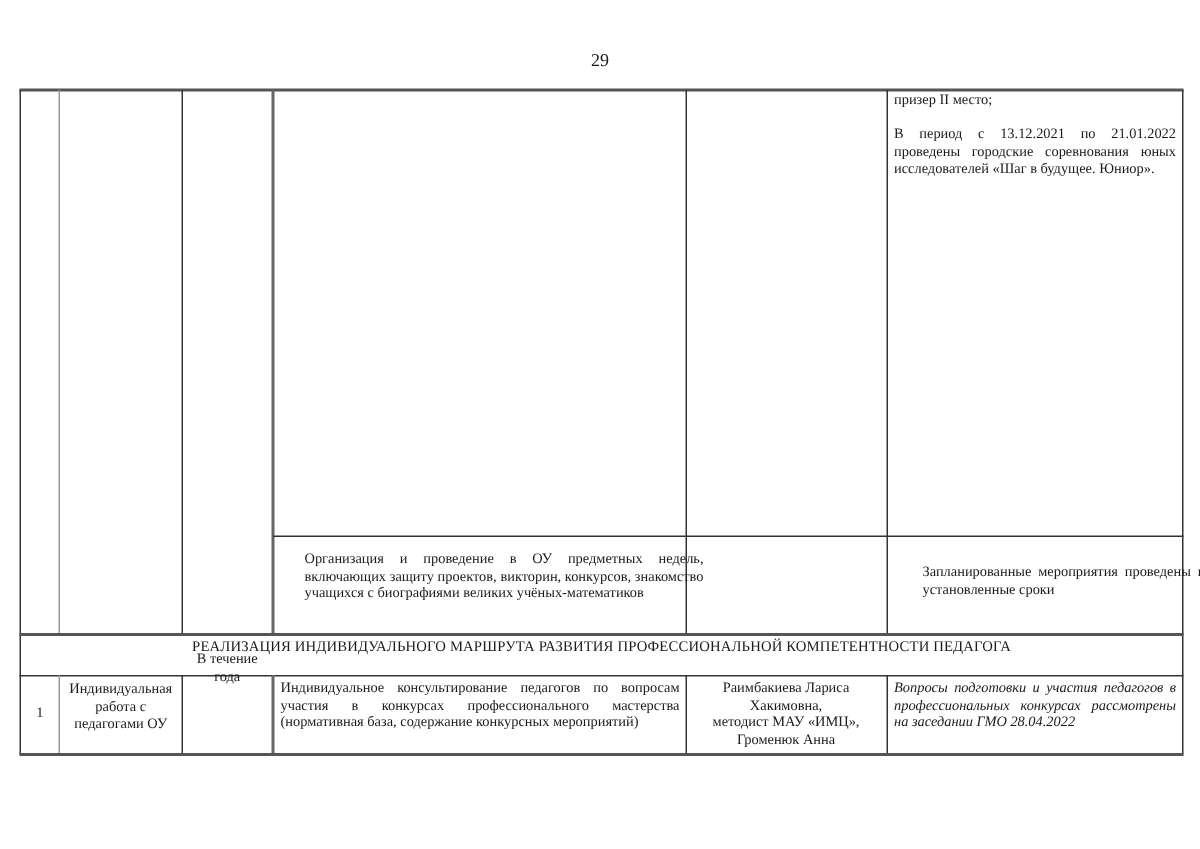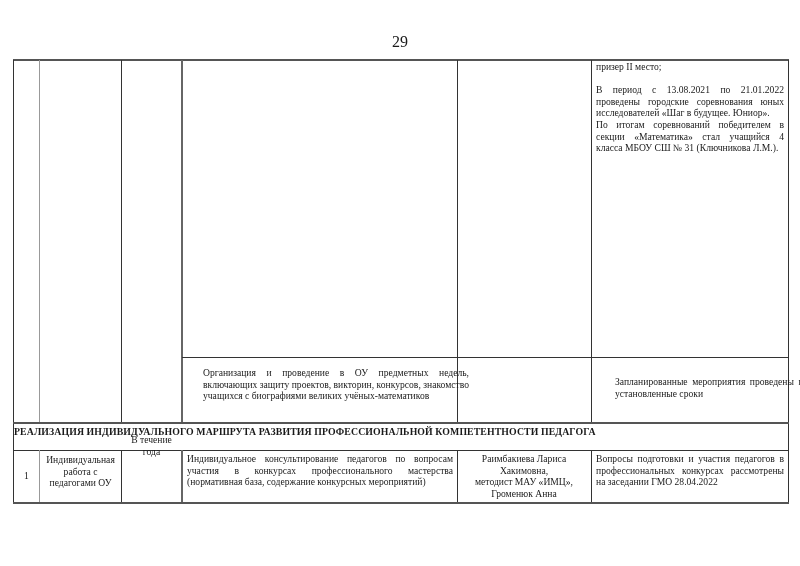--- a/index.html
+++ b/index.html
@@ -1,29 +1,29 @@
 <!DOCTYPE html>
 <html><head>
 <meta charset="utf-8">
 <style>
   html, body { margin:0; padding:0; background:#ffffff; }
   body { width:800px; height:566px; position:relative; overflow:hidden;
          font-family:"Liberation Serif", "DejaVu Serif", serif; color:#1a1a1a; }
-  .page-num { position:absolute; top:33px; left:0; width:800px; text-align:center; font-size:16px; }
+  .page-num { position:absolute; top:33px; left:0; width:800px; text-align:center; font-size:12px; }
   .cell { position:absolute; box-sizing:border-box; font-size:9.6px; line-height:11.6px; }
   .vline { position:absolute; width:1px; background:#333; }
   .vline.light { background:#999; }
   .vline.mid { background:#666; width:2px; }
   .hline { position:absolute; height:1px; background:#333; }
   .hline.thick { height:2px; background:#555; }
   .just { text-align:justify; text-align-last:left; }
   .center { text-align:center; }
   .p { margin:0; }
   .gap { height:11.6px; }
-  .section { font-weight:bold; font-size:9.8px; letter-spacing:0.1px; }
+  .section { font-weight:normal; font-size:9.8px; text-align:center; letter-spacing:0.1px; }
 </style>
 </head>
 <body>
 
 <div class="page-num">29</div>
 
 <div>
 
   <div class="hline thick" style="left:13px; top:59px; width:776px;"></div>
 
@@ -44,33 +44,32 @@
   <div class="vline" style="left:121px; top:450px; height:53px;"></div>
   <div class="vline mid" style="left:181px; top:450px; height:53px;"></div>
   <div class="vline" style="left:457px; top:450px; height:53px;"></div>
   <div class="vline" style="left:591px; top:450px; height:53px;"></div>
   <div class="hline thick" style="left:13px; top:502px; width:776px;"></div>
 </div>
 
 <div class="cell just" style="left:596px; top:61px; width:188px;">
   <p class="p">призер II место;</p>
   <div class="gap"></div>
-  <p class="p just">В период с 13.08.2021 по 21.01.2022 проведены городские соревнования юных исследователей «Шаг в будущее. Юниор».</p>
-  <p class="p just">По итогам соревнований победителем в секции «Математика» стал учащийся 4 класса МБОУ СШ № 31 (Ключникова Л.М.).</p>
+  <p class="p just">В период с 13.12.2021 по 21.01.2022 проведены городские соревнования юных исследователей «Шаг в будущее. Юниор».</p>
 </div>
 
 <div class="cell just" style="left:187px; top:367px; width:266px;margin-left:16px;">Организация и проведение в ОУ предметных недель, включающих защиту проектов, викторин, конкурсов, знакомство учащихся с биографиями великих учёных-математиков</div>
 <div class="cell" style="left:461px; top:360px; width:126px;"></div>
 <div class="cell just" style="left:615px; top:360px; width:188px;margin-top:16px;">Запланированные мероприятия проведены в установленные сроки</div>
 
 <div class="cell section" style="left:14px; top:426px; width:774px;">РЕАЛИЗАЦИЯ ИНДИВИДУАЛЬНОГО МАРШРУТА РАЗВИТИЯ ПРОФЕССИОНАЛЬНОЙ КОМПЕТЕНТНОСТИ ПЕДАГОГА</div>
 
 <div class="cell center" style="left:14px; top:470px; width:25px;">1</div>
 <div class="cell center" style="left:42px; top:454px; width:77px;">Индивидуальная работа с педагогами ОУ</div>
 <div class="cell center" style="left:124px; top:434px; width:55px;">В течение года</div>
 <div class="cell just" style="left:187px; top:453px; width:266px;">Индивидуальное консультирование педагогов по вопросам участия в конкурсах профессионального мастерства (нормативная база, содержание конкурсных мероприятий)</div>
 <div class="cell center" style="left:459px; top:453px; width:130px;">
   <div>Раимбакиева Лариса</div>
   <div>Хакимовна,</div>
   <div>методист МАУ «ИМЦ»,</div>
   <div>Громенюк Анна</div>
 </div>
-<div class="cell just" style="left:596px; top:453px; width:188px;">Вопросы подготовки и участия педагогов в профессиональных конкурсах рассмотрены на заседании ГМО 28.04.2022</div>
+<div class="cell just" style="left:596px; top:453px; width:188px;font-style:italic;">Вопросы подготовки и участия педагогов в профессиональных конкурсах рассмотрены на заседании ГМО 28.04.2022</div>
 
 </body></html>

